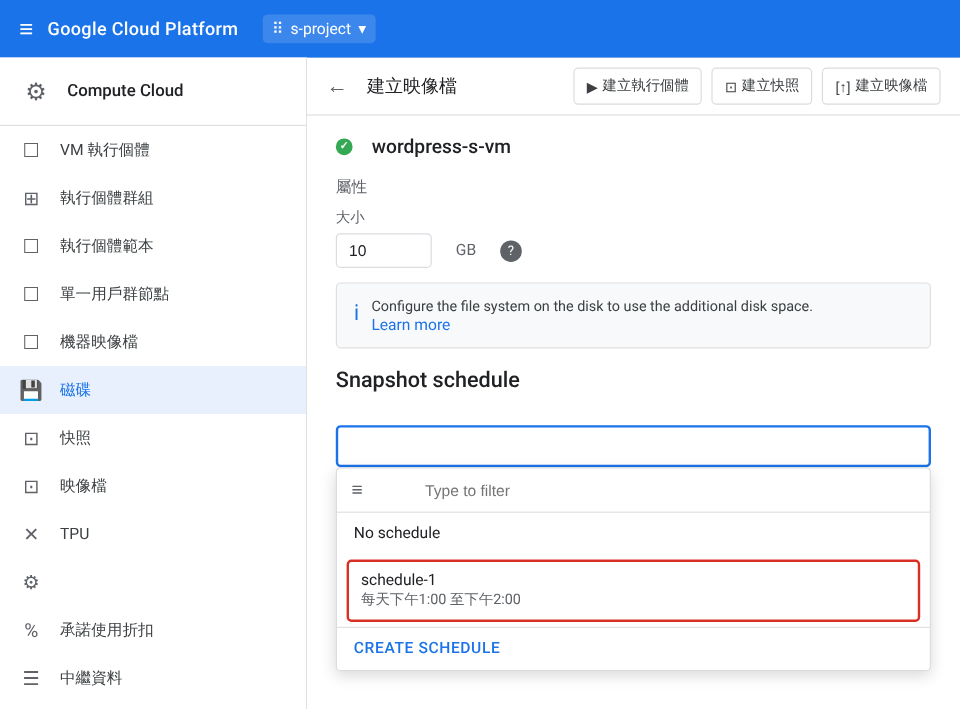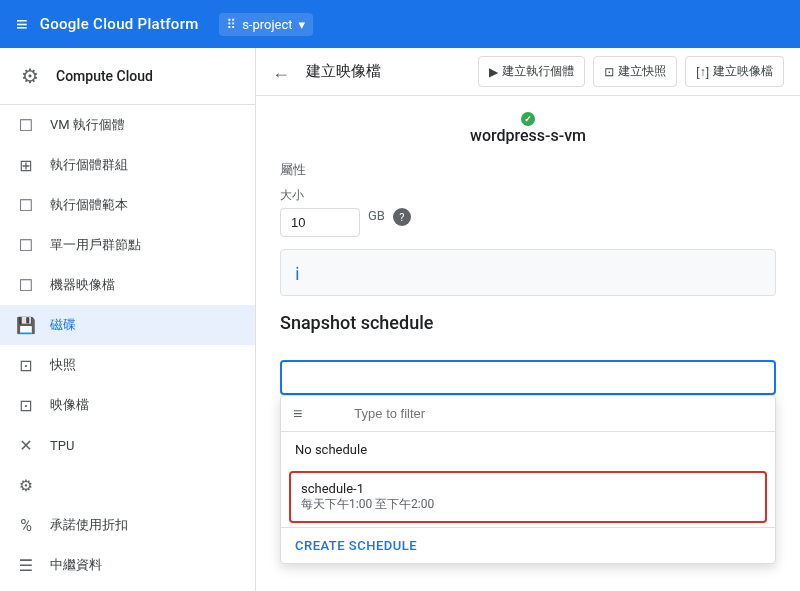--- a/index.html
+++ b/index.html
@@ -127,23 +127,22 @@
       color: #3c4043;
       background: white;
     }
 
     .content-body { padding: 16px 24px; }
 
     
     .vm-status {
       display: flex;
       align-items: center;
-      gap: 0;
+      gap: 16px;
       margin-bottom: 16px;
-      flex-direction: column;
     }
     .vm-status-dot {
       width: 14px;
       height: 14px;
       background: #34a853;
       border-radius: 50%;
       display: flex;
       align-items: center;
       justify-content: center;
     }
@@ -153,22 +152,22 @@
       font-size: 9px;
       font-weight: bold;
     }
     .vm-status-name { font-size: 16px; font-weight: 500; color: #202124; }
 
     
     .section-title { font-size: 13px; color: #5f6368; margin-bottom: 8px; margin-top: 4px; }
     .field-label { font-size: 12px; color: #5f6368; margin-bottom: 4px; }
     .field-row {
       display: flex;
-      align-items: flex-start;
-      gap: 8px;
+      align-items: center;
+      gap: 20px;
       margin-bottom: 12px;
     }
     .field-input {
       border: 1px solid #dadce0;
       border-radius: 4px;
       padding: 6px 10px;
       font-size: 13px;
       color: #202124;
       min-width: 80px;
     }
@@ -384,20 +383,24 @@
         <div class="field-label">大小</div>
         <div class="field-row">
           <input class="field-input" type="text" value="10" style="width: 80px;">
           <span class="field-unit">GB</span>
           <div class="help-icon">?</div>
         </div>
       </div>
 
       <div class="info-box">
         <span class="info-icon">ℹ</span>
+        <div>
+          <div class="info-text">Configure the file system on the disk to use the additional disk space.</div>
+          <a class="info-link">Learn more</a>
+        </div>
       </div>
 
       <div class="snapshot-section">
         <div class="snapshot-title">Snapshot schedule</div>
 
         <div class="dropdown-container">
           <input class="dropdown-input" type="text" value="" placeholder="" style="">
 
           
           <div class="dropdown-panel">

